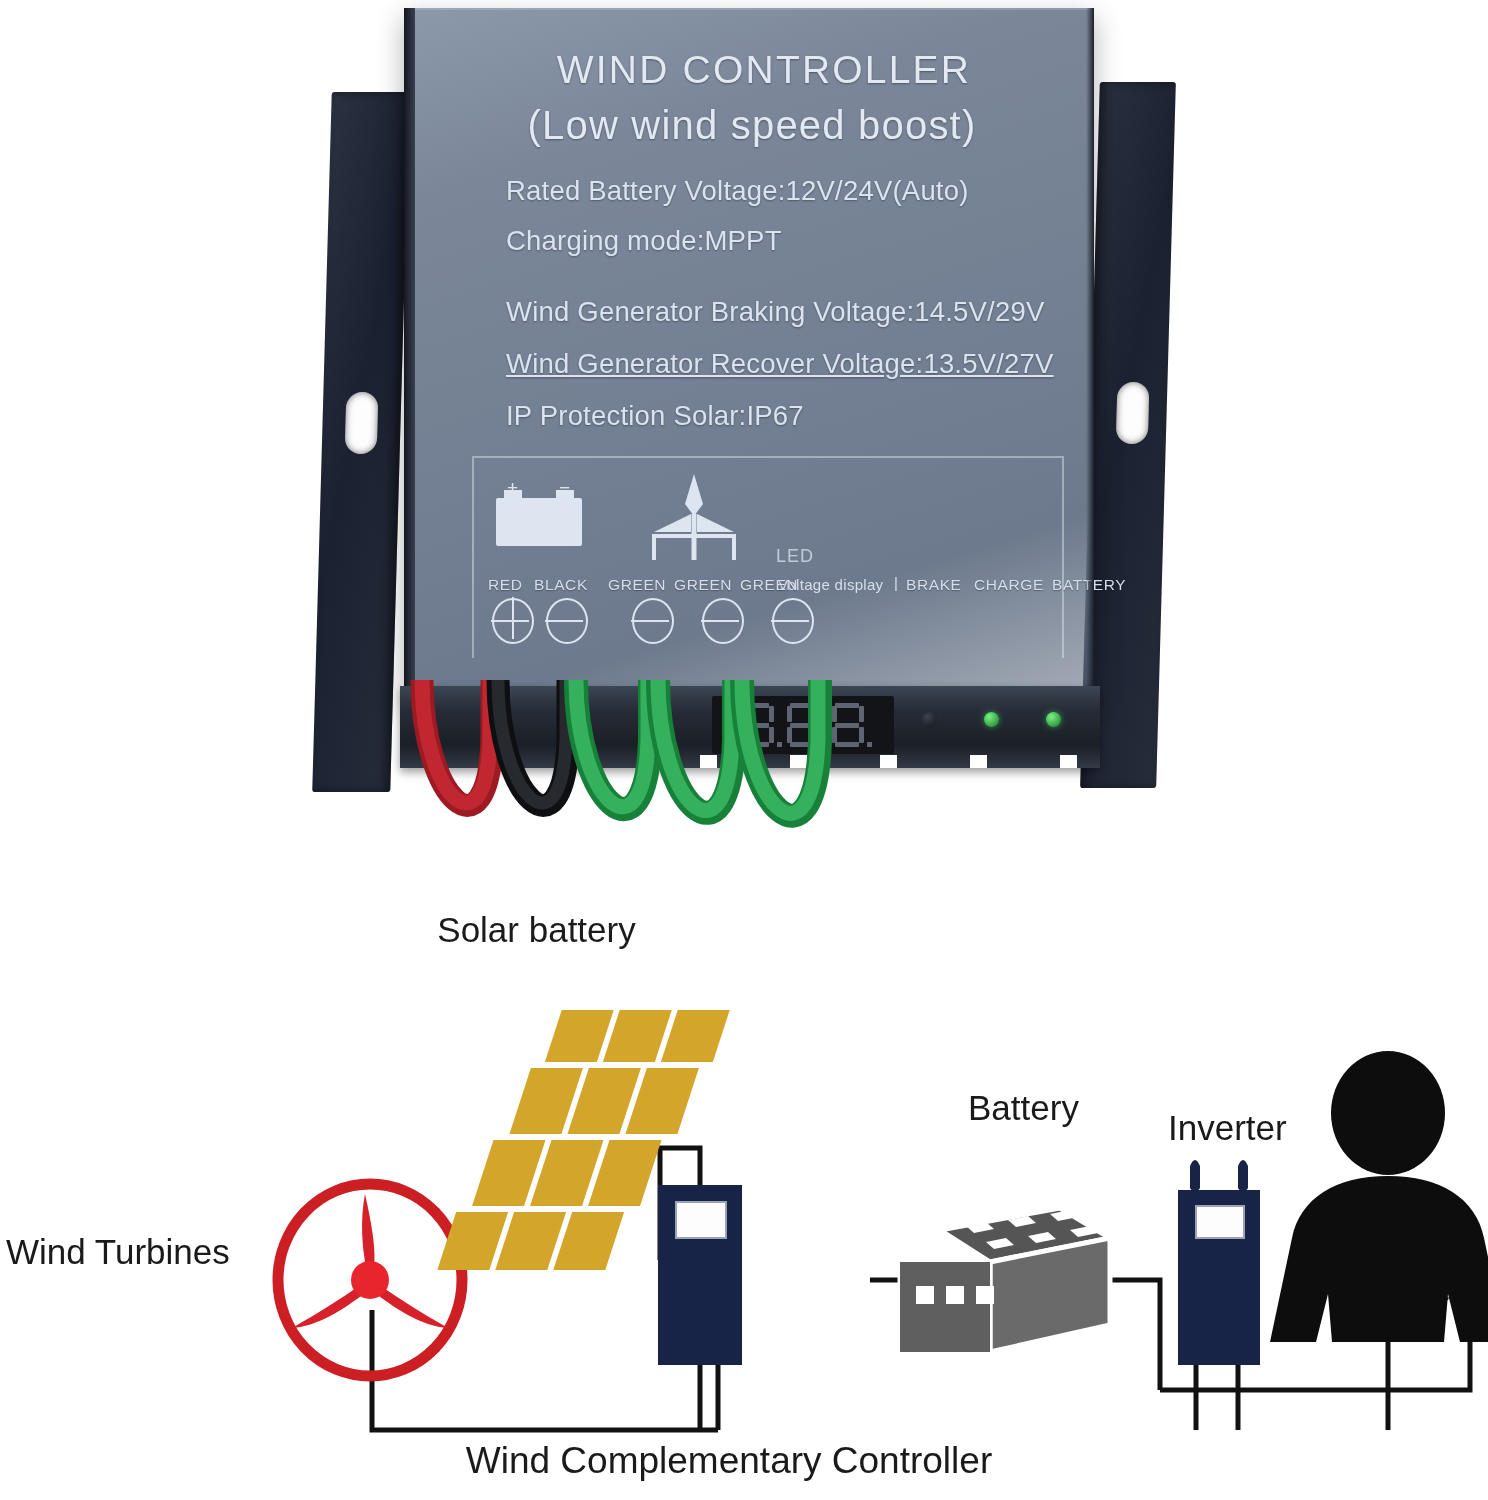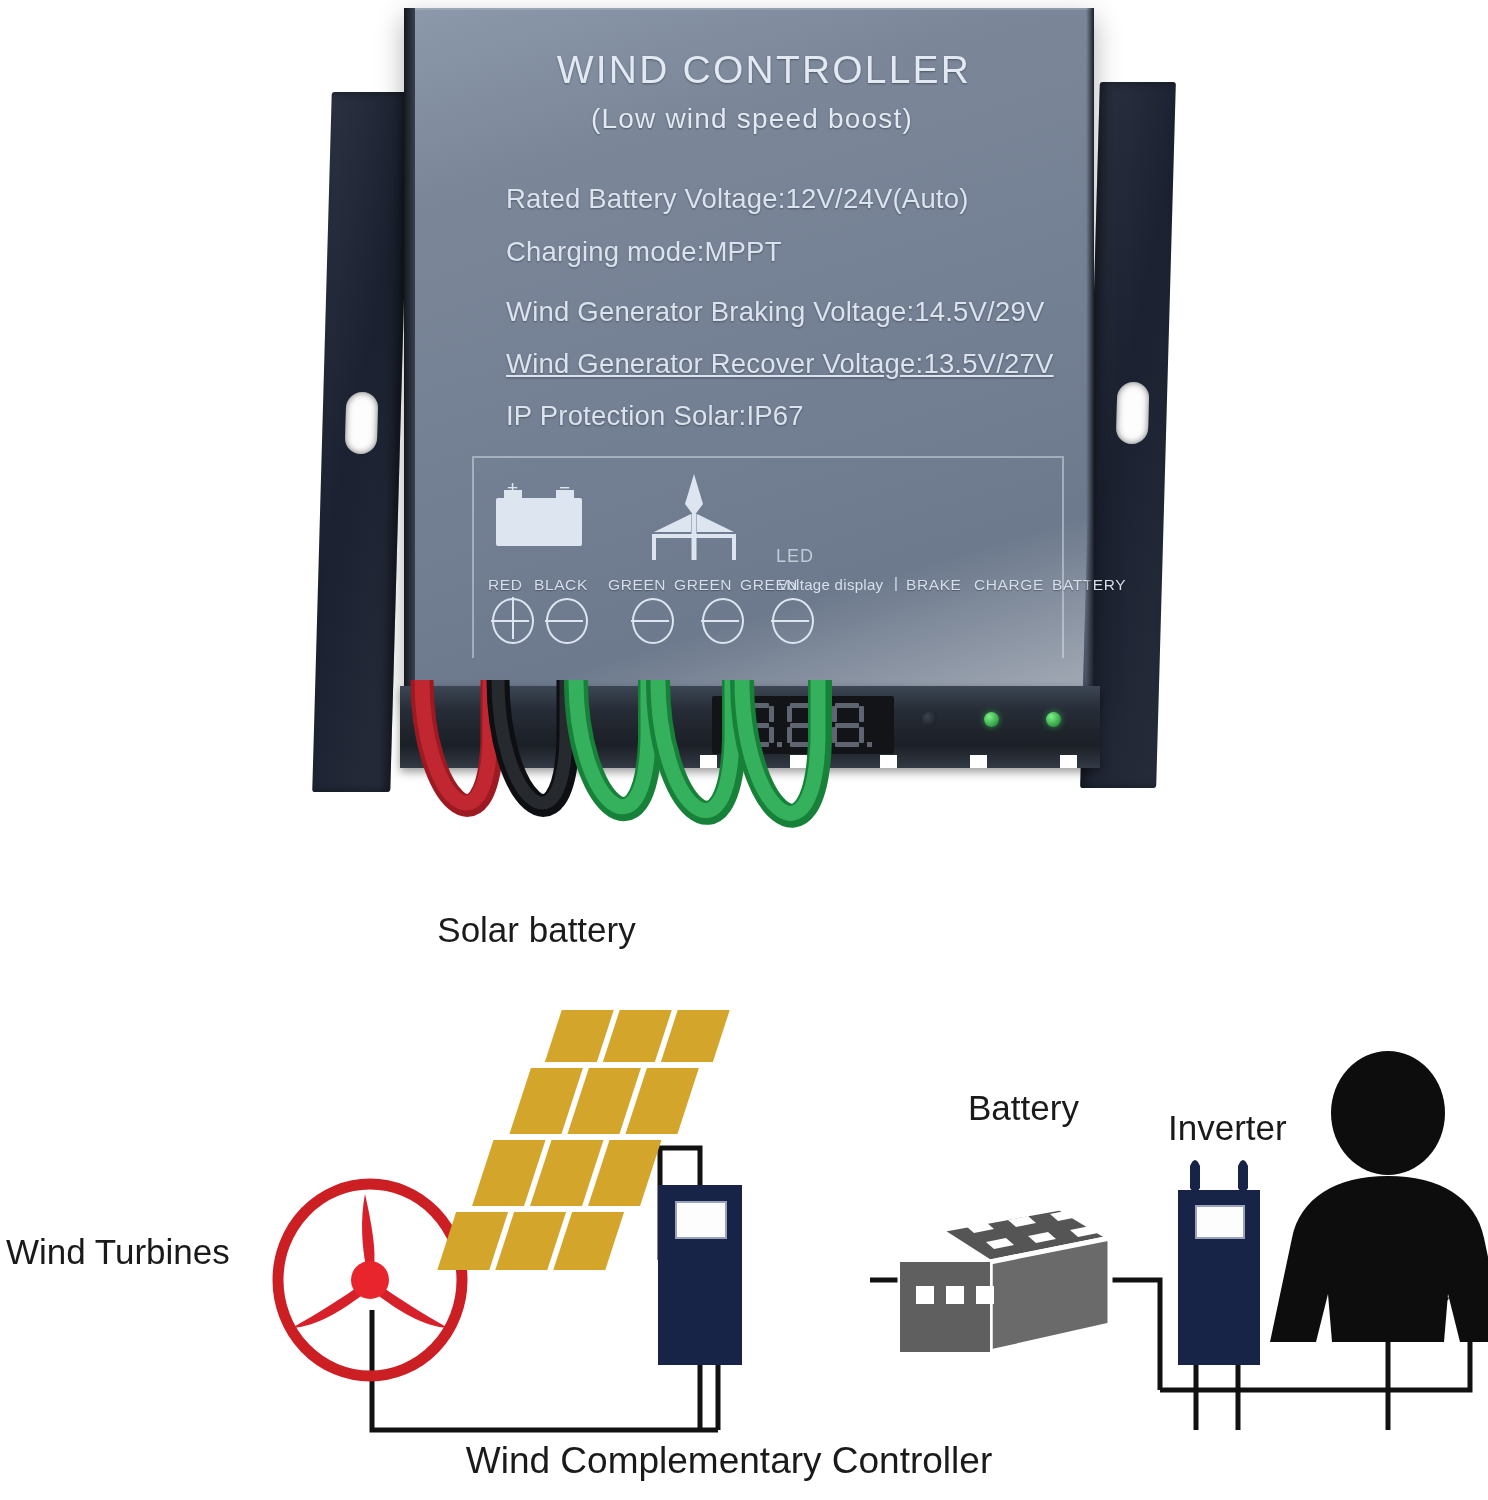--- a/index.html
+++ b/index.html
@@ -28,25 +28,25 @@
   #housing::before{content:"";position:absolute;left:0;top:0;width:11px;height:100%;
       background:linear-gradient(90deg,#14181f,#39404e);}
   #housing::after{content:"";position:absolute;right:0;top:0;width:8px;height:100%;
       background:linear-gradient(270deg,#1a1f28,#59637700);}
 
   #label-area{position:absolute;left:22px;top:0;right:8px;bottom:0;}
 
   .title-line{color:#e2e9f2;text-align:center;letter-spacing:2.2px;
       text-shadow:0 1px 2px rgba(20,26,36,.45);font-weight:400;}
   #t1{position:absolute;left:16px;right:0;top:40px;font-size:39px;}
-  #t2{position:absolute;left:0;right:8px;top:95px;font-size:28px;letter-spacing:1.2px;}
+  #t2{position:absolute;left:0;right:8px;top:95px;font-size:40px;letter-spacing:1.2px;}
 
   .spec{position:absolute;left:80px;color:#dbe3ee;font-size:27.5px;
         letter-spacing:.2px;text-shadow:0 1px 2px rgba(20,26,36,.40);white-space:nowrap;}
-  #s0{top:175px;} #s1{top:228px;} #s2{top:288px;} #s3{top:340px;text-decoration:underline;} #s4{top:392px;}
+  #s0{top:167px;} #s1{top:217px;} #s2{top:288px;} #s3{top:340px;text-decoration:underline;} #s4{top:392px;}
 
   
   #term-box{position:absolute;left:46px;top:448px;right:22px;height:200px;
       border:2px solid rgba(226,234,245,.45);border-bottom:none;}
 
   
   #battery-glyph{position:absolute;left:22px;top:26px;width:86px;height:62px;}
   #battery-glyph .body{position:absolute;left:0;top:14px;width:86px;height:48px;
       background:#dde5f0;border-radius:2px;}
   #battery-glyph .cap{position:absolute;top:6px;width:18px;height:10px;background:#dde5f0;}

